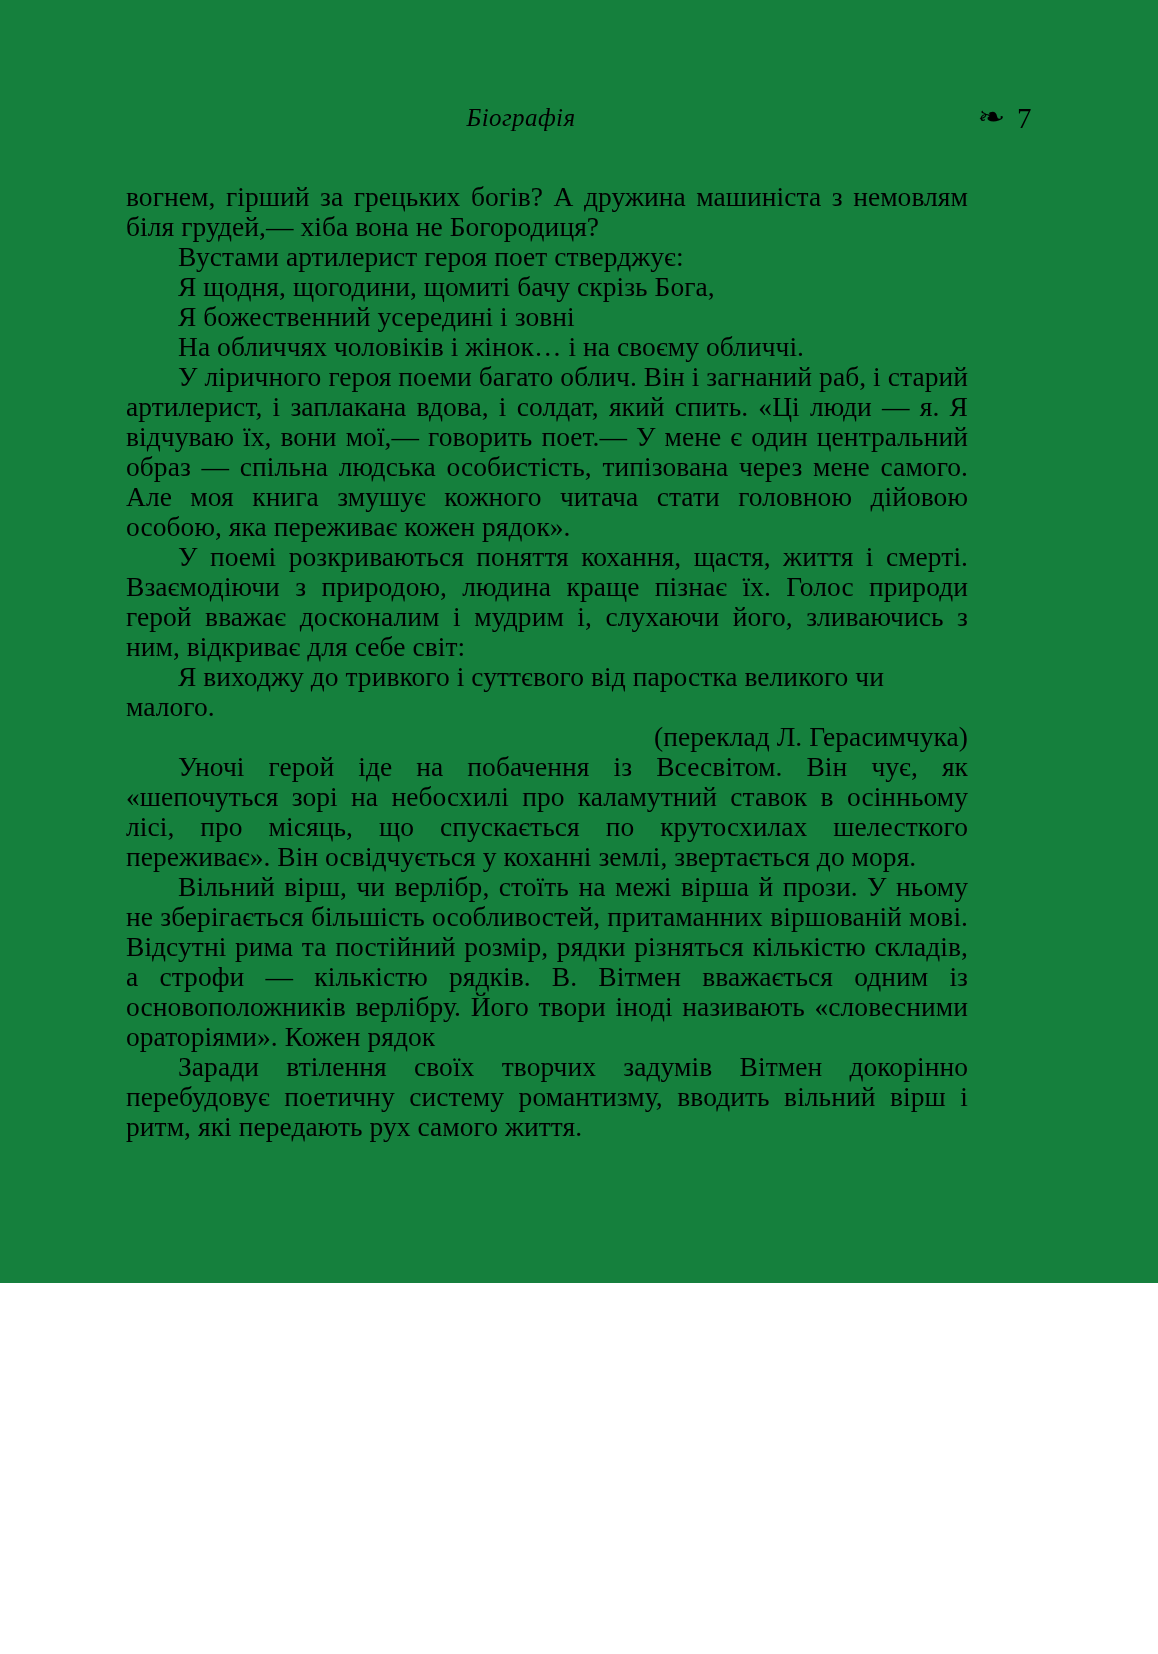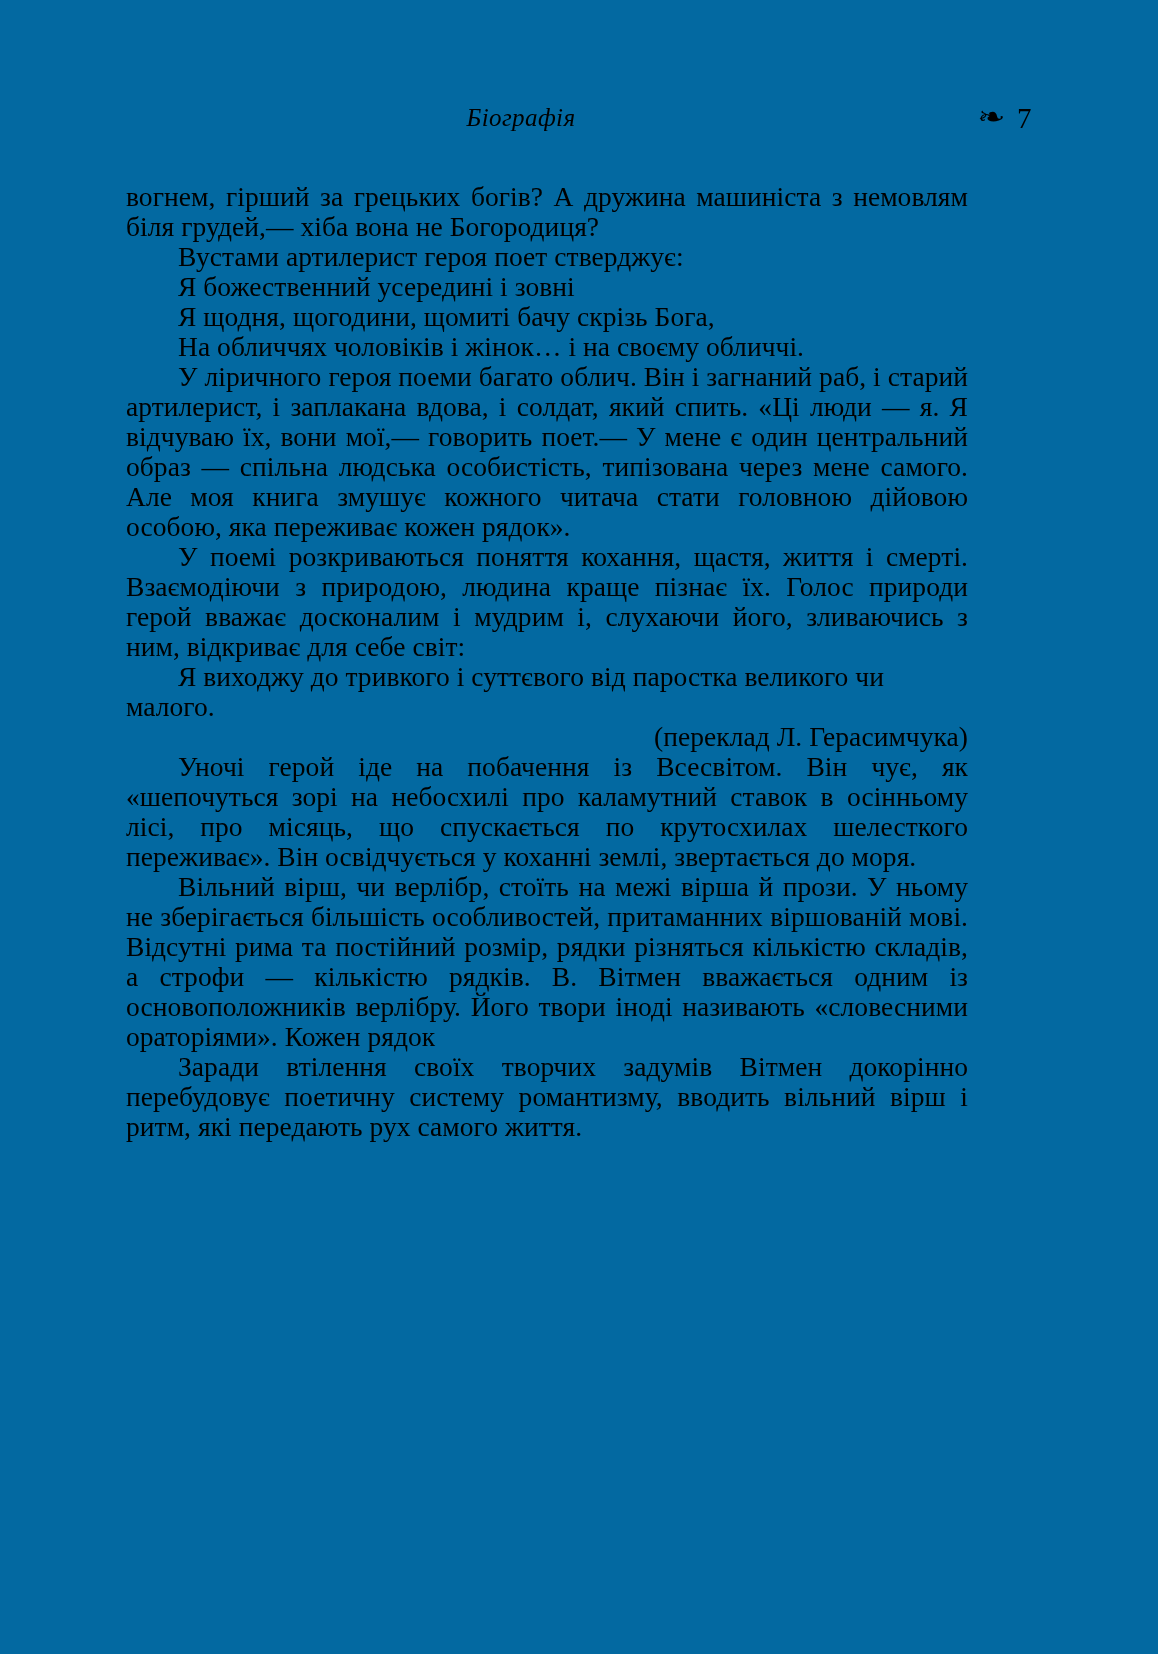--- a/index.html
+++ b/index.html
@@ -8,22 +8,22 @@
     padding: 0;
     background: #ffffff;
   }
   body {
     font-family: "Liberation Serif", "DejaVu Serif", serif;
     color: #000000;
   }
   .page {
     position: relative;
     width: 1158px;
-    height: 1654px;
-    background: #0369a1;
+    height: 1283px;
+    background: #15803d;
     box-sizing: border-box;
     overflow: hidden;
     text-decoration: underline;
   }
 
   
   .running-head {
     position: absolute;
     left: 126px;
     right: 126px;
@@ -107,22 +107,22 @@
     <span class="running-head-title">Біографія</span>
     <span class="folio-group">
       <span class="ornament">❧</span>
       <span class="folio-number">7</span>
     </span>
   </div>
 
   <div class="text-column">
     <p class="noindent justify-last">вогнем, гірший за грецьких богів? А дружина машиніста з немовлям біля грудей,— хіба вона не Богородиця?</p>
     <p class="indent justify-last">Вустами артилерист героя поет стверджує:</p>
+    <p class="verse">Я щодня, щогодини, щомиті бачу скрізь Бога,</p>
     <p class="verse">Я божественний усередині і зовні</p>
-    <p class="verse">Я щодня, щогодини, щомиті бачу скрізь Бога,</p>
     <p class="verse">На обличчях чоловіків і жінок… і на своєму обличчі.</p>
     <p class="indent justify-last">У ліричного героя поеми багато облич. Він і загнаний раб, і старий артилерист, і заплакана вдова, і солдат, який спить. «Ці люди — я. Я відчуваю їх, вони мої,— говорить поет.— У мене є один центральний образ — спільна людська особистість, типізована через мене самого. Але моя книга змушує кожного читача стати головною дійовою особою, яка переживає кожен рядок».</p>
     <p class="indent justify-last">У поемі розкриваються поняття кохання, щастя, життя і смерті. Взаємодіючи з природою, людина краще пізнає їх. Голос природи герой вважає досконалим і мудрим і, слухаючи його, зливаючись з ним, відкриває для себе світ:</p>
     <p class="verse">Я виходжу до тривкого і суттєвого від паростка великого чи малого.</p>
     <p class="credit">(переклад Л. Герасимчука)</p>
     <p class="indent justify-last">Уночі герой іде на побачення із Всесвітом. Він чує, як «шепочуться зорі на небосхилі про каламутний ставок в осінньому лісі, про місяць, що спускається по крутосхилах шелесткого переживає». Він освідчується у коханні землі, звертається до моря.</p>
     <p class="indent">Вільний вірш, чи верлібр, стоїть на межі вірша й прози. У ньому не зберігається більшість особливостей, притаманних віршованій мові. Відсутні рима та постійний розмір, рядки різняться кількістю складів, а строфи — кількістю рядків. В. Вітмен вважається одним із основоположників верлібру. Його твори іноді називають «словесними ораторіями». Кожен рядок</p>
     <p class="indent justify-last">Заради втілення своїх творчих задумів Вітмен докорінно перебудовує поетичну систему романтизму, вводить вільний вірш і ритм, які передають рух самого життя.</p>
   </div>
 

